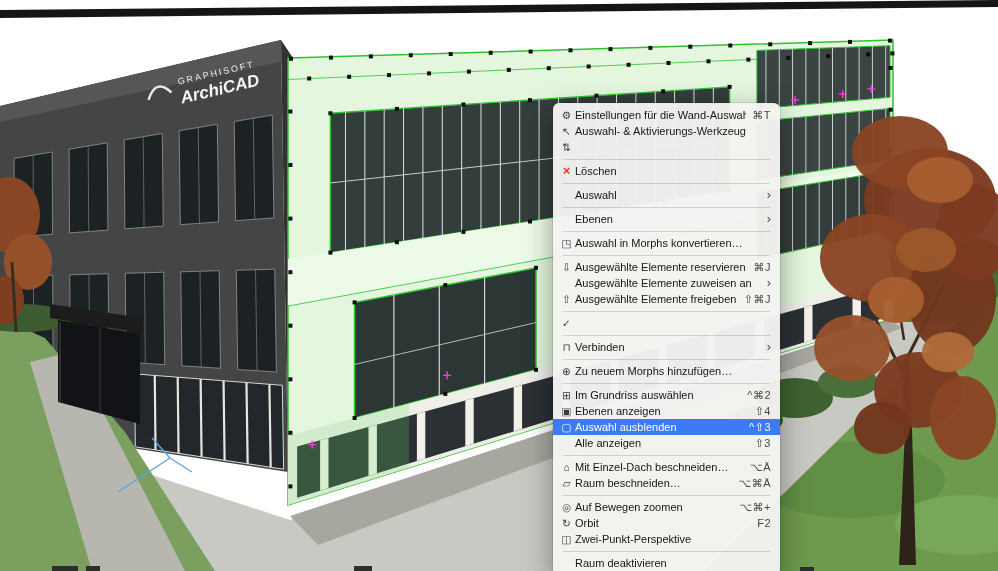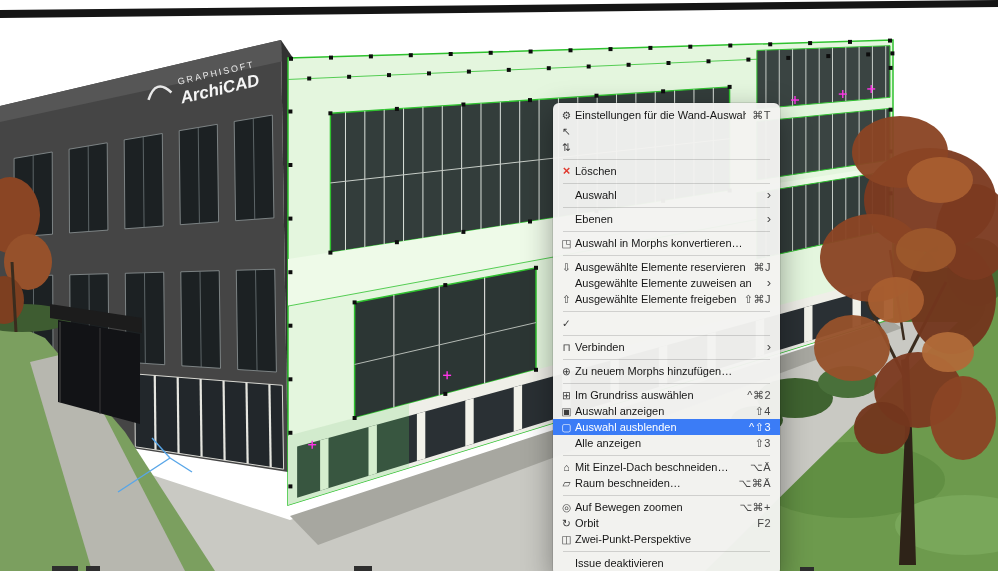--- a/index.html
+++ b/index.html
@@ -284,20 +284,21 @@
 
   <div id="context-menu">
 
     <div class="mi">
       <span class="ic">⚙</span>
       <span class="lb">Einstellungen für die Wand-Auswahl</span>
       <span class="sc">⌘T</span>
     </div>
     <div class="mi">
       <span class="ic">↖</span>
+      <span class="lb">Auswahl- &amp; Aktivierungs-Werkzeug</span>
     </div>
     <div class="mi">
       <span class="ic">⇅</span>
     </div>
 
     <div class="sep"></div>
 
     <div class="mi">
       <span class="ic red">×</span>
       <span class="lb">Löschen</span>
@@ -367,21 +368,21 @@
 
     <div class="sep"></div>
 
     <div class="mi">
       <span class="ic">⊞</span>
       <span class="lb">Im Grundriss auswählen</span>
       <span class="sc">^⌘2</span>
     </div>
     <div class="mi">
       <span class="ic">▣</span>
-      <span class="lb">Auswahl anzeigen</span>
+      <span class="lb">Ebenen anzeigen</span>
       <span class="sc">⇧4</span>
     </div>
     <div class="mi hl">
       <span class="ic">▢</span>
       <span class="lb">Auswahl ausblenden</span>
       <span class="sc">^⇧3</span>
     </div>
     <div class="mi">
       <span class="ic"></span>
       <span class="lb">Alle anzeigen</span>
@@ -415,17 +416,17 @@
     </div>
     <div class="mi">
       <span class="ic">◫</span>
       <span class="lb">Zwei-Punkt-Perspektive</span>
     </div>
 
     <div class="sep"></div>
 
     <div class="mi">
       <span class="ic"></span>
-      <span class="lb">Issue deaktivieren</span>
+      <span class="lb">Raum deaktivieren</span>
     </div>
 
   </div>
 </div>
 
 </body></html>

